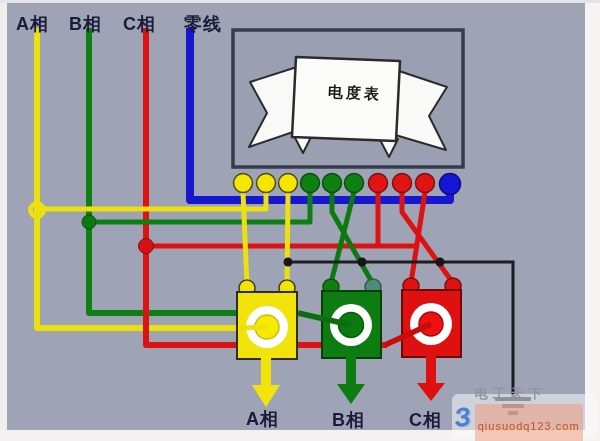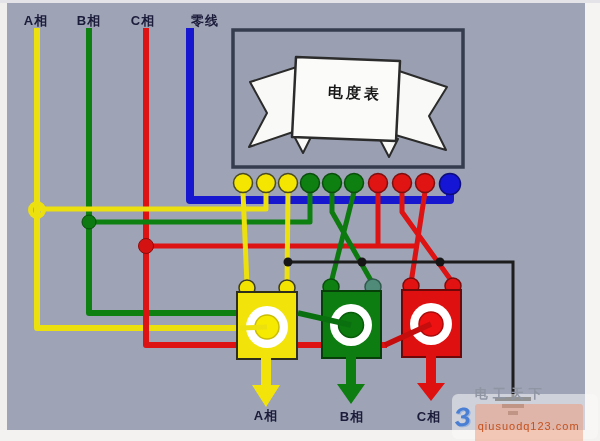--- a/index.html
+++ b/index.html
@@ -3,22 +3,22 @@
 <meta charset="utf-8">
 <style>
   html,body{margin:0;padding:0;background:#777;}
   .stage{
     position:relative;width:600px;height:441px;overflow:hidden;
     background:#9ea3b5;
     font-family:"Liberation Sans","DejaVu Sans",sans-serif;
   }
   .stage svg{position:absolute;left:0;top:0;}
   .lbl{
-    position:absolute;color:#1b1b3a;font-weight:bold;font-size:13px;
-    text-align:center;white-space:nowrap;letter-spacing:1px;
+    position:absolute;color:#1b1b3a;font-weight:bold;font-size:18px;
+    white-space:nowrap;letter-spacing:1px;
   }
   .meter-lbl{
     position:absolute;left:320px;top:84px;width:70px;text-align:center;
     color:#161616;font-weight:bold;font-size:15px;letter-spacing:3px;
     transform:rotate(2.5deg);
   }
   .watermark{
     position:absolute;left:452px;top:394px;width:146px;height:45px;
     background:rgba(250,250,250,0.55);border-radius:6px;
     display:flex;align-items:center;gap:4px;padding:0 2px;box-sizing:border-box;

